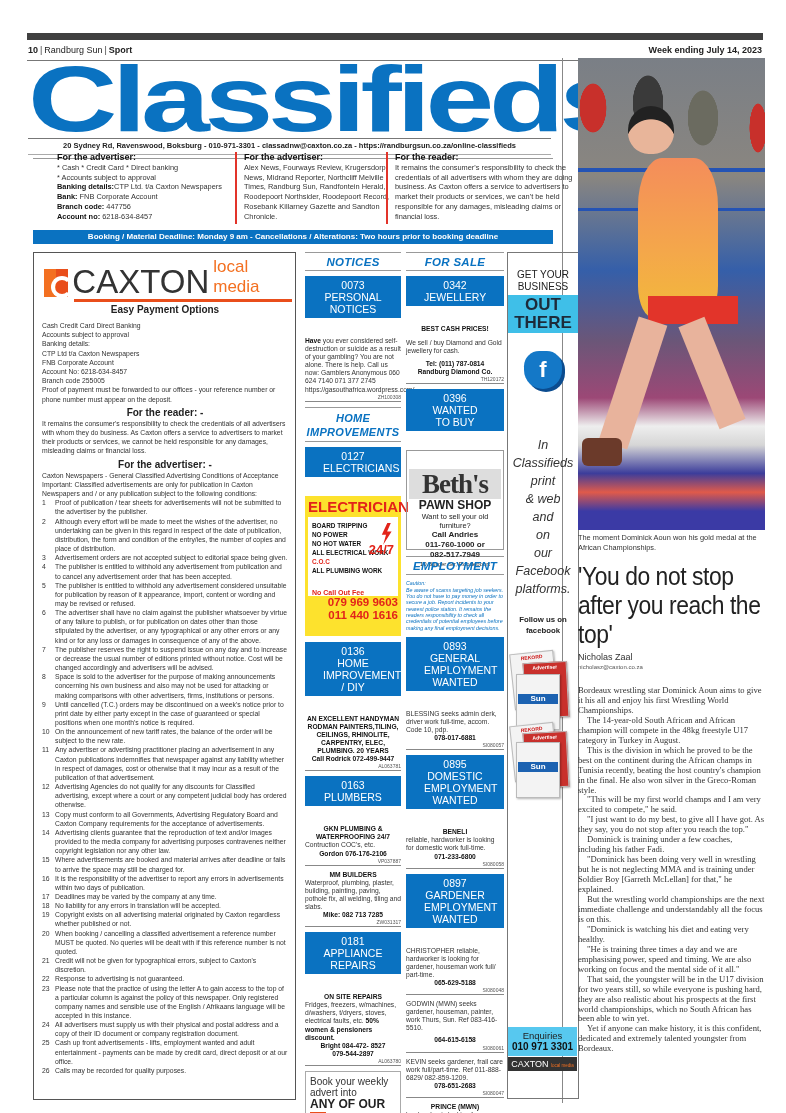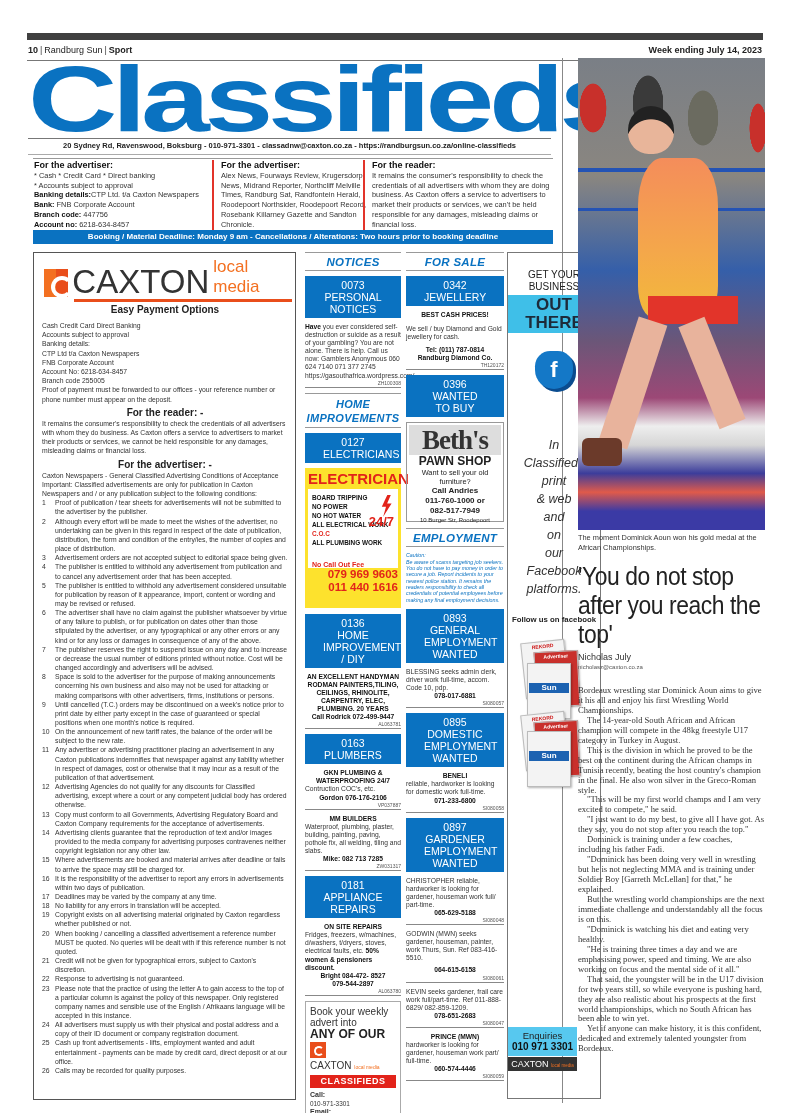--- a/index.html
+++ b/index.html
@@ -15,21 +15,21 @@
 
   
   .masthead { left: 28px; top: 56px; width: 342px; height: 86px; font-family: "Liberation Sans", sans-serif; font-weight: 900; font-size: 93px; line-height: 86px; color: #0a72c1; letter-spacing: -4px; transform: scaleX(1.33); transform-origin: left top; white-space: nowrap; }
   .masthead-rule { left: 28px; top: 138px; width: 523px; border-top: 1px solid #777; }
   .address-line { left: 28px; top: 141px; width: 523px; text-align: center; font-size: 7.5px; font-weight: bold; color: #222; }
   .masthead-rule2 { left: 28px; top: 154px; width: 523px; border-top: 1px solid #aaa; }
   .vert-divider { left: 562px; top: 58px; height: 1045px; border-left: 1px solid #888; }
 
   
   .info-rule { left: 33px; top: 158px; width: 520px; border-top: 1px solid #999; }
-  .info-col { top: 160px; font-size: 7.4px; line-height: 9.7px; color: #333; }
+  .info-col { top: 152px; font-size: 7.4px; line-height: 9.7px; color: #333; margin-left: 23px; }
   .info-col h4 { font-size: 9px; font-weight: bold; color: #111; line-height: 10px; margin-bottom: 1px; font-stretch: condensed; }
   .info-col .lbl { font-weight: bold; color: #111; }
   .info-col.c1 { left: 34px; width: 170px; }
   .info-col.c2 { left: 212px; width: 158px; border-left: 2px solid #e2342a; padding-left: 7px; height: 72px; }
   .info-col.c3 { left: 363px; width: 190px; border-left: 2px solid #e2342a; padding-left: 7px; height: 72px; }
 
   .deadline-bar { left: 33px; top: 230px; width: 520px; height: 14px; background: #0a72c1; color: #fff; font-size: 8px; font-weight: bold; text-align: center; line-height: 14px; }
 
   
   .terms-box { left: 33px; top: 252px; width: 263px; height: 848px; border: 1px solid #555; padding: 12px 7px 4px 8px; }
@@ -43,55 +43,55 @@
   .terms-box h3 { text-align: center; font-size: 10px; font-weight: bold; color: #222; margin: 2px 0 6px; }
   .terms-box p { font-size: 6.8px; line-height: 9.2px; color: #333; }
   .terms-box h5 { text-align: center; font-size: 10px; font-weight: bold; color: #222; margin: 3px 0 1px; }
   .terms-list { list-style: none; font-size: 6.8px; line-height: 9.15px; color: #333; }
   .terms-list li { display: flex; }
   .terms-list .num { width: 13px; flex: 0 0 13px; }
 
   
   .cls-col { top: 252px; width: 96px; }
   .sect-title { text-align: center; font-size: 11.5px; font-style: italic; font-weight: bold; color: #0a72c1; border-top: 1px solid #999; border-bottom: 1px solid #999; padding: 3px 0 2px; margin-bottom: 5px; font-stretch: condensed; letter-spacing: 0.3px; }
-  .cat-head { background: #0a72c1; color: #fff; text-align: center; font-size: 10.5px; line-height: 12px; padding: 3px 18px; margin-bottom: 5px; font-stretch: condensed; }
+  .cat-head { background: #0a72c1; color: #fff; text-align: center; font-size: 10.5px; line-height: 12px; padding: 3px 18px; margin-bottom: 19px; font-stretch: condensed; }
   .ad { font-size: 6.7px; line-height: 8.1px; color: #333; margin-bottom: 5px; border-bottom: 1px solid #888; padding-bottom: 1px; }
   .ad .c { text-align: center; }
   .ad .b { font-weight: bold; color: #111; }
   .ad .ref { text-align: right; font-size: 5px; line-height: 6px; color: #555; }
 
   .elec-ad { background: #fde22d; padding: 3px 3px; margin-bottom: 6px; position: relative; height: 140px; }
   .elec-ad .title { color: #e2231a; font-weight: 900; font-size: 15px; line-height: 16px; text-align: left; }
   .elec-ad .inner { background: #fff; padding: 4px 4px; margin-top: 2px; font-size: 6.4px; line-height: 9px; font-weight: bold; color: #111; position: relative; height: 72px; }
   .elec-ad .red { color: #e2231a; }
   .elec-ad .bolt { position: absolute; right: 5px; top: 6px; width: 14px; height: 22px; background: #e2231a; clip-path: polygon(60% 0, 20% 55%, 50% 55%, 30% 100%, 90% 40%, 58% 40%, 85% 0); }
   .elec-ad .hrs { position: absolute; right: 4px; top: 28px; color: #e2231a; font-weight: 900; font-size: 13px; }
   .elec-ad .phone { color: #e2231a; font-weight: 900; font-size: 11.5px; text-align: right; line-height: 13px; }
 
-  .beths { border: 1px solid #999; padding: 2px 2px 2px; margin-bottom: 6px; text-align: center; height: 100px; }
+  .beths { border: 1px solid #999; padding: 18px 2px 2px; margin-bottom: 6px; text-align: center; height: 100px; }
   .beths .logo { background: #ddd; height: 30px; font-family: "Liberation Serif", serif; font-weight: 900; font-size: 27px; line-height: 30px; color: #333; letter-spacing: -1px; }
   .beths .ps { font-weight: 900; font-size: 12px; line-height: 13px; color: #222; }
   .beths .t { font-size: 7.4px; line-height: 9px; color: #222; }
   .beths .b { font-weight: bold; font-size: 8px; line-height: 10px; }
   .beths .addr { font-size: 6px; line-height: 8px; }
 
   .caution { font-size: 5.3px; line-height: 6.3px; color: #0a72c1; font-style: italic; margin-bottom: 6px; }
 
   .book-box { border: 1px solid #aaa; padding: 4px 4px 3px; font-size: 10px; color: #333; line-height: 11px; height: 128px; }
   .book-box .big { font-weight: 900; font-size: 12px; color: #222; margin: 1px 0 2px; }
   .book-box .cx-mark { width: 16px; height: 16px; background: #e94e1b; margin-bottom: 2px; position: relative; }
   .book-box .cx-mark::before { content: ""; position: absolute; left: 4px; top: 4px; width: 6px; height: 6px; border: 2px solid #fff; border-right-color: transparent; border-radius: 50%; }
   .book-box .cxn { font-size: 10px; color: #333; }
   .book-box .cxn span { color: #f37021; font-size: 5px; }
   .book-box .cls { background: #e2231a; color: #fff; font-weight: 900; font-size: 9px; text-align: center; margin: 2px 0 3px; padding: 1px 0; letter-spacing: 0.5px; }
   .book-box .lab { font-weight: bold; font-size: 7px; line-height: 8px; }
   .book-box .val { font-size: 6.4px; line-height: 9px; }
 
   
-  .fb-box { left: 507px; top: 252px; width: 94px; height: 847px; border: 1px solid #777; text-align: center; overflow: hidden; }
+  .fb-box { left: 507px; top: 252px; width: 72px; height: 847px; border: 1px solid #777; text-align: center; overflow: hidden; }
   .fb-get { font-size: 10px; line-height: 12px; color: #222; margin-top: 16px; }
   .fb-out { background: #3fbfe8; color: #1d2b3a; font-weight: 900; font-size: 17px; line-height: 18px; margin: 2px 0 0; padding: 1px 0; }
   .fb-icon { width: 38px; height: 38px; margin: 18px auto 12px; background: #1478c7; border-radius: 40% 40% 50% 50%; color: #fff; font-weight: bold; font-size: 22px; line-height: 38px; box-shadow: 3px 3px 0 #0b4c8f; }
   .fb-text { font-style: italic; font-size: 12.5px; line-height: 18px; color: #333; margin-top: 47px; }
   .fb-follow { font-weight: bold; font-size: 7.8px; line-height: 11px; color: #222; margin-top: 16px; }
   .fb-pages { font-size: 8.4px; line-height: 11.5px; color: #333; margin-top: 10px; }
   .fb-pages div { margin-bottom: 8px; }
   .paper-stack { margin: 16px auto 0; width: 66px; height: 140px; position: relative; }
   .paper { position: absolute; width: 44px; height: 56px; background: #f3f3f3; border: 1px solid #bbb; box-shadow: 1px 1px 2px rgba(0,0,0,0.3); font-size: 5px; font-weight: bold; color: #c11; padding: 1px; }
   .paper .blu { background: #1c62b1; color: #fff; font-size: 8px; height: 10px; margin-top: 18px; }
@@ -146,21 +146,21 @@
   <h4>For the advertiser:</h4>
   <div>* Cash * Credit Card * Direct banking</div>
   <div>* Accounts subject to approval</div>
   <div><span class="lbl">Banking details:</span><span>CTP Ltd. t/a Caxton Newspapers</span></div>
   <div><span class="lbl">Bank:</span> <span>FNB Corporate Account</span></div>
   <div><span class="lbl">Branch code:</span> <span>447756</span></div>
   <div><span class="lbl">Account no:</span> <span>6218-634-8457</span></div>
 </div>
 <div class="abs info-col c2">
   <h4>For the advertiser:</h4>
-  <div>Alex News, Fourways Review, Krugersdorp News, Midrand Reporter, Northcliff Melville Times, Randburg Sat, Randfontein Herald, Roodepoort Northsider, Roodepoort Record, Rosebank Killarney Gazette and Sandton Chronicle.</div>
+  <div>Alex News, Fourways Review, Krugersdorp News, Midrand Reporter, Northcliff Melville Times, Randburg Sun, Randfontein Herald, Roodepoort Northsider, Roodepoort Record, Rosebank Killarney Gazette and Sandton Chronicle.</div>
 </div>
 <div class="abs info-col c3">
   <h4>For the reader:</h4>
   <div>It remains the consumer's responsibility to check the credentials of all advertisers with whom they are doing business. As Caxton offers a service to advertisers to market their products or services, we can't be held responsible for any damages, misleading claims or financial loss.</div>
 </div>
 <div class="abs deadline-bar">Booking / Material Deadline: Monday 9 am - Cancellations / Alterations: Two hours prior to booking deadline</div>
 
 <div class="abs terms-box">
   <div class="caxton-logo">
     <div class="caxton-mark"></div>
@@ -490,21 +490,21 @@
   <div class="body"></div>
   <div class="trunks"></div>
   <div class="leg1"></div>
   <div class="leg2"></div>
   <div class="head"></div>
   <div class="shoe"></div>
 </div>
 
 <div class="abs caption">The moment Dominick Aoun won his gold medal at the African Championships.</div>
 <div class="abs headline">'You do not stop after you reach the top'</div>
-<div class="abs byline">Nicholas July</div>
+<div class="abs byline">Nicholas Zaal</div>
 <div class="abs byline-email">nicholasz@caxton.co.za</div>
 <div class="abs article" id="article-body">
     <p>Bordeaux wrestling star Dominick Aoun aims to give it his all and enjoy his first Wrestling World Championships.</p>
     <p>The 14-year-old South African and African champion will compete in the 48kg freestyle U17 category in Turkey in August.</p>
     <p>This is the division in which he proved to be the best on the continent during the African champs in Tunisia recently, beating the host country's champion in the final. He also won silver in the Greco-Roman style.</p>
     <p>"This will be my first world champs and I am very excited to compete," he said.</p>
     <p>"I just want to do my best, to give all I have got. As they say, you do not stop after you reach the top."</p>
     <p>Dominick is training under a few coaches, including his father Fadi.</p>
     <p>"Dominick has been doing very well in wrestling but he is not neglecting MMA and is training under Soldier Boy [Garreth McLellan] for that," he explained.</p>
     <p>But the wrestling world championships are the next immediate challenge and understandably all the focus is on this.</p>

